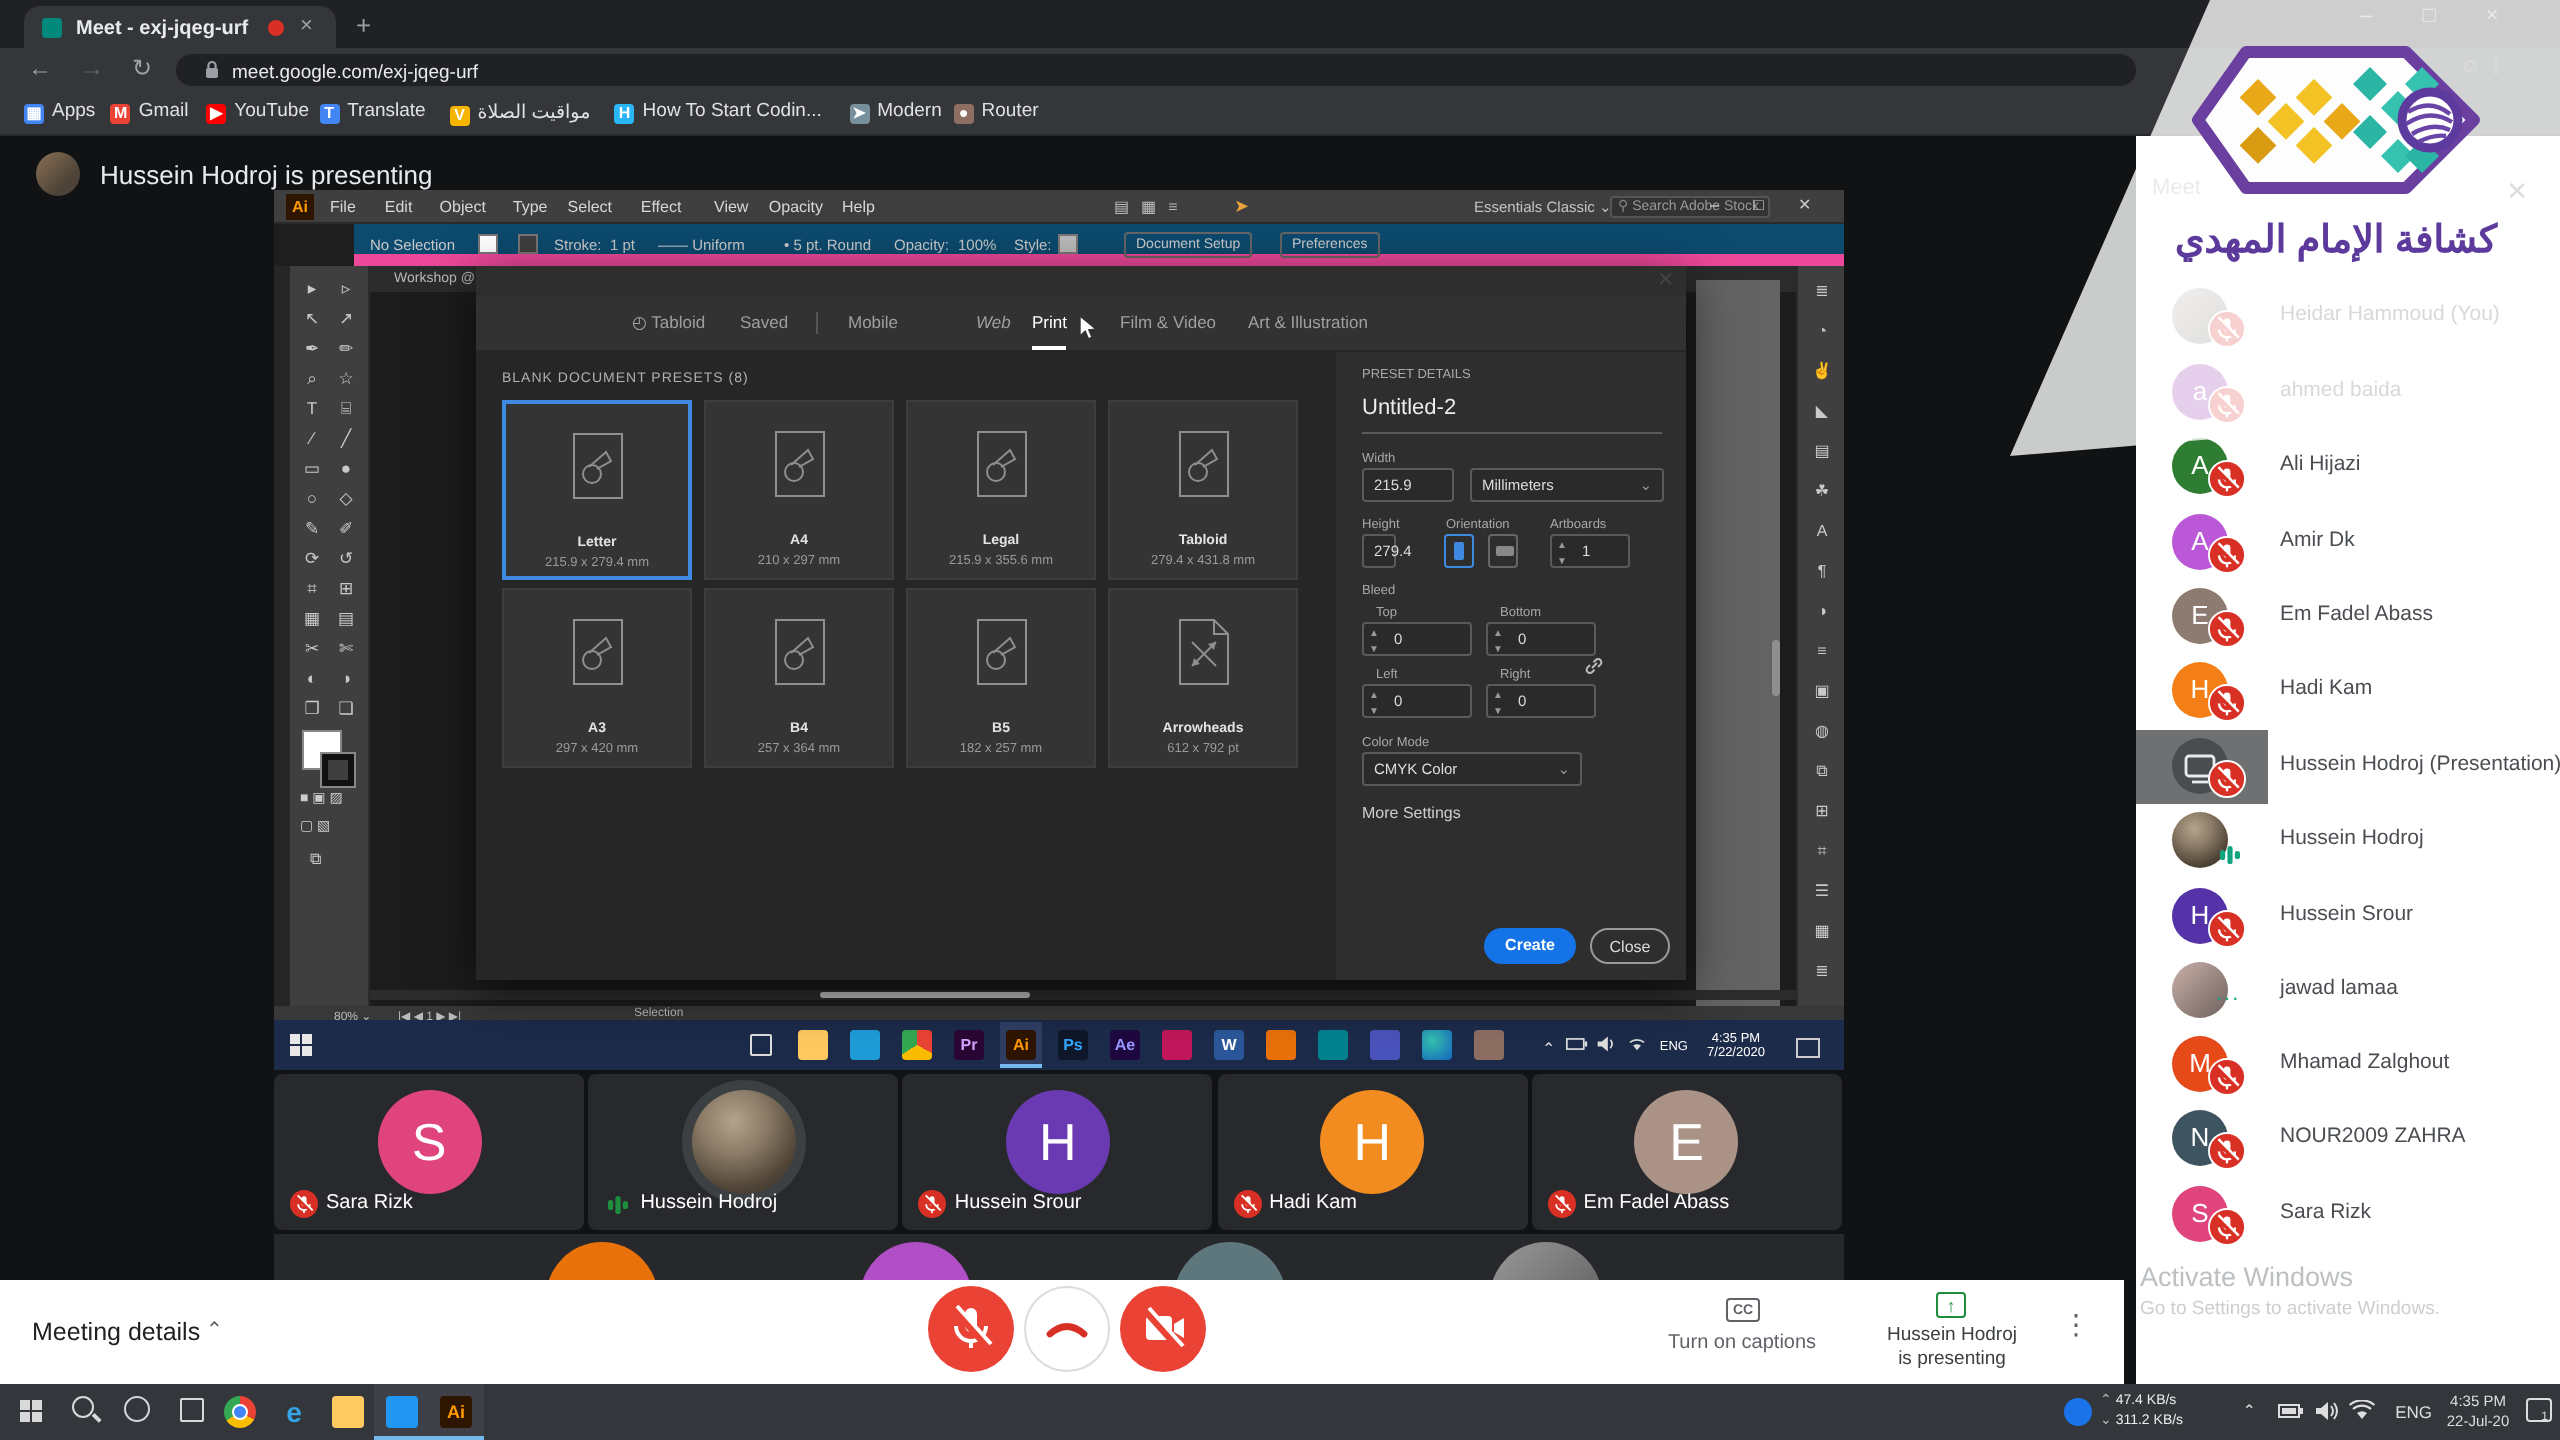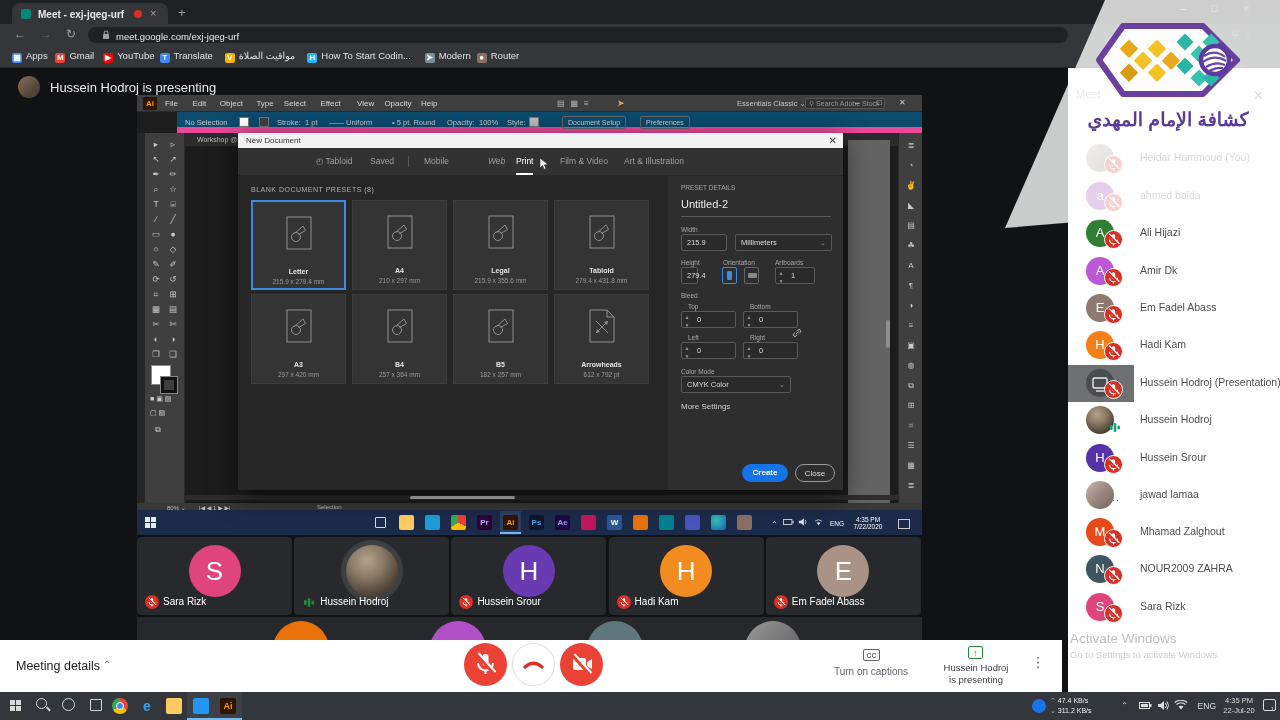--- a/index.html
+++ b/index.html
@@ -289,21 +289,20 @@
               <rect x="11" y="4" width="1.5" height="3" fill="#ddd"></rect>
             </svg><svg width="11" height="10" viewBox="0 0 13 11" style="margin-right:4px">
               <path d="M1 4 h2.5 L7 1 v9 L3.5 7 H1 z" fill="#ddd"></path>
               <path d="M8.5 3 q2 2.5 0 5" stroke="#ddd" fill="none"></path>
             </svg><svg width="11" height="10" viewBox="0 0 14 11">
               <path d="M7 9.5 L4.5 6.5 a4.5 4.5 0 0 1 5 0 z" fill="#ddd"></path>
               <path d="M2.5 4.5 a7 7 0 0 1 9 0" stroke="#ddd" fill="none"></path>
             </svg></div>
         </div>
       <div id="nd">
-        <div id="nd-title">New Document</div>
         <div id="nd-x">✕</div>
         <div id="nd-tabs">
             <svg style="position:absolute;left:301px;top:9px;z-index:5" width="10" height="14" viewBox="0 0 10 14">
               <path d="M1 1 L1 11 L3.6 8.6 L5.2 12.4 L7 11.6 L5.4 7.9 L9 7.6 Z" fill="#fff" stroke="#333" stroke-width="0.7"></path>
             </svg>
             <div class="ndtab" style="position: absolute; left: 78px; top: 8px; font-size: 8.5px;">◴ Tabloid</div>
             <div class="ndtab" style="position: absolute; left: 132px; top: 8px; font-size: 8.5px;">Saved</div>
             <div class="ndtab" style="position: absolute; left: 186px; top: 8px; font-size: 8.5px;">Mobile</div>
             <div class="ndtab" style="position: absolute; left: 250px; top: 8px; font-size: 8.5px; font-style: italic;">Web</div>
             <div class="ndtab active" style="position: absolute; left: 278px; top: 8px; font-size: 8.5px;">Print</div>

